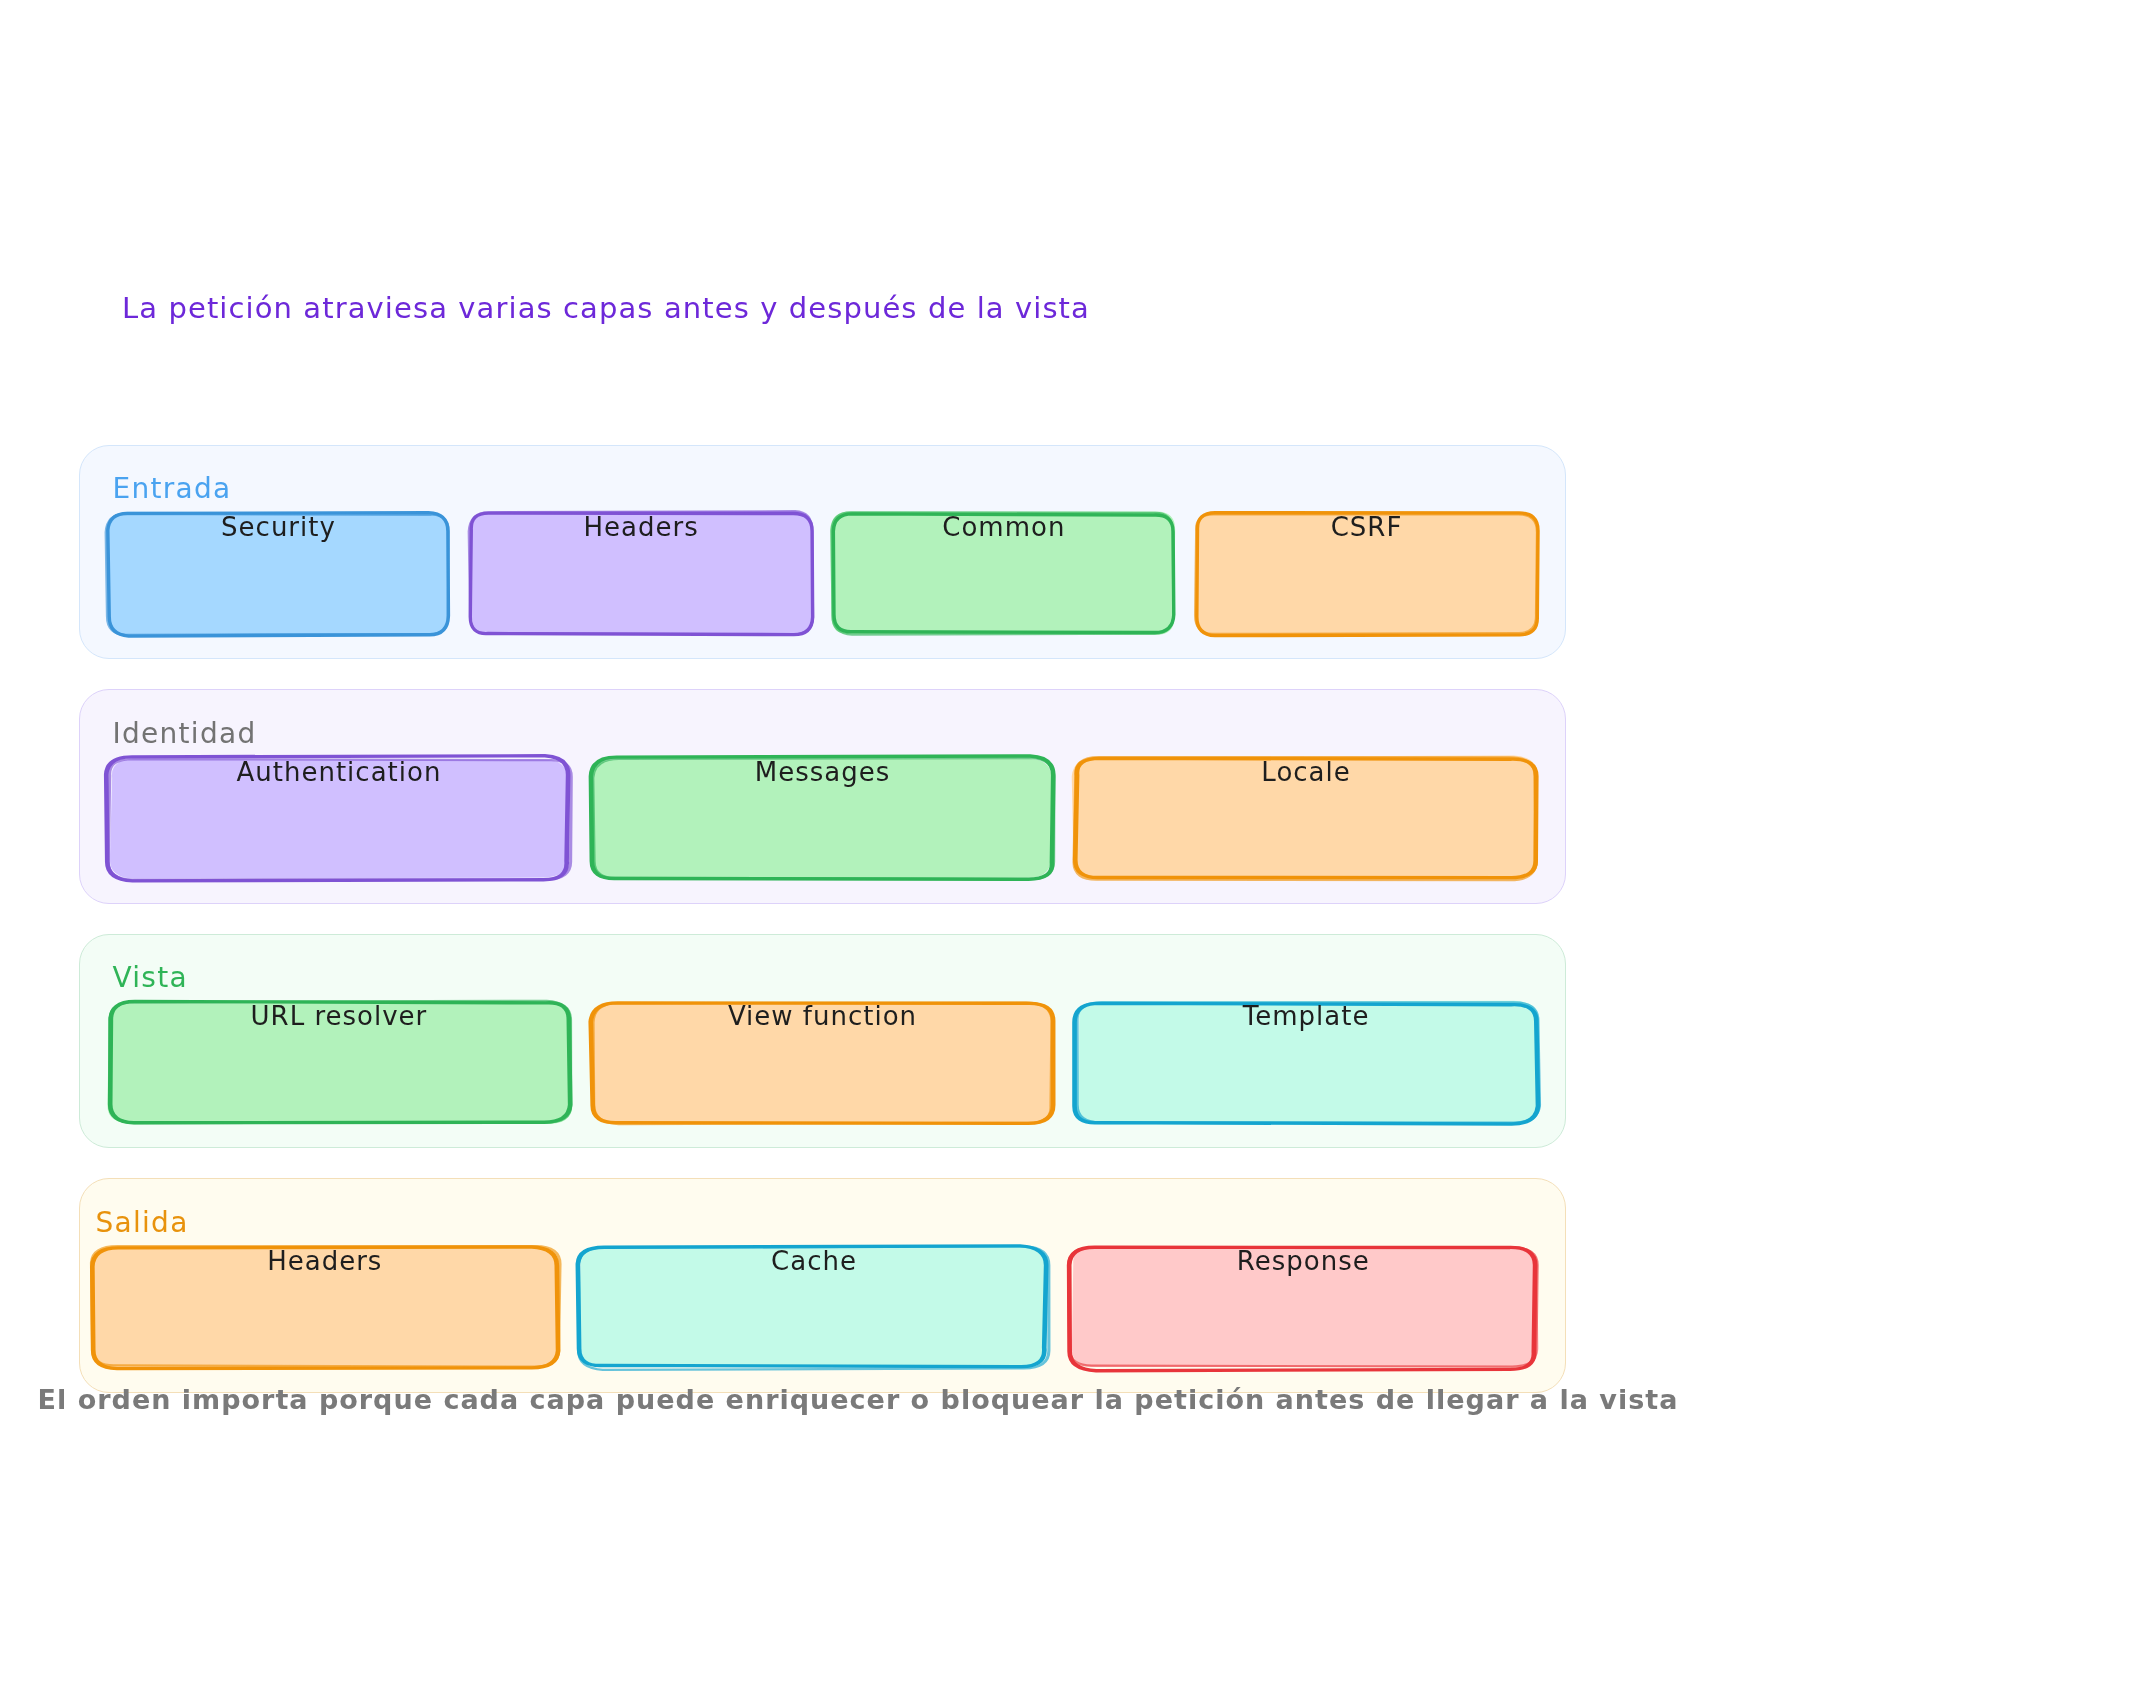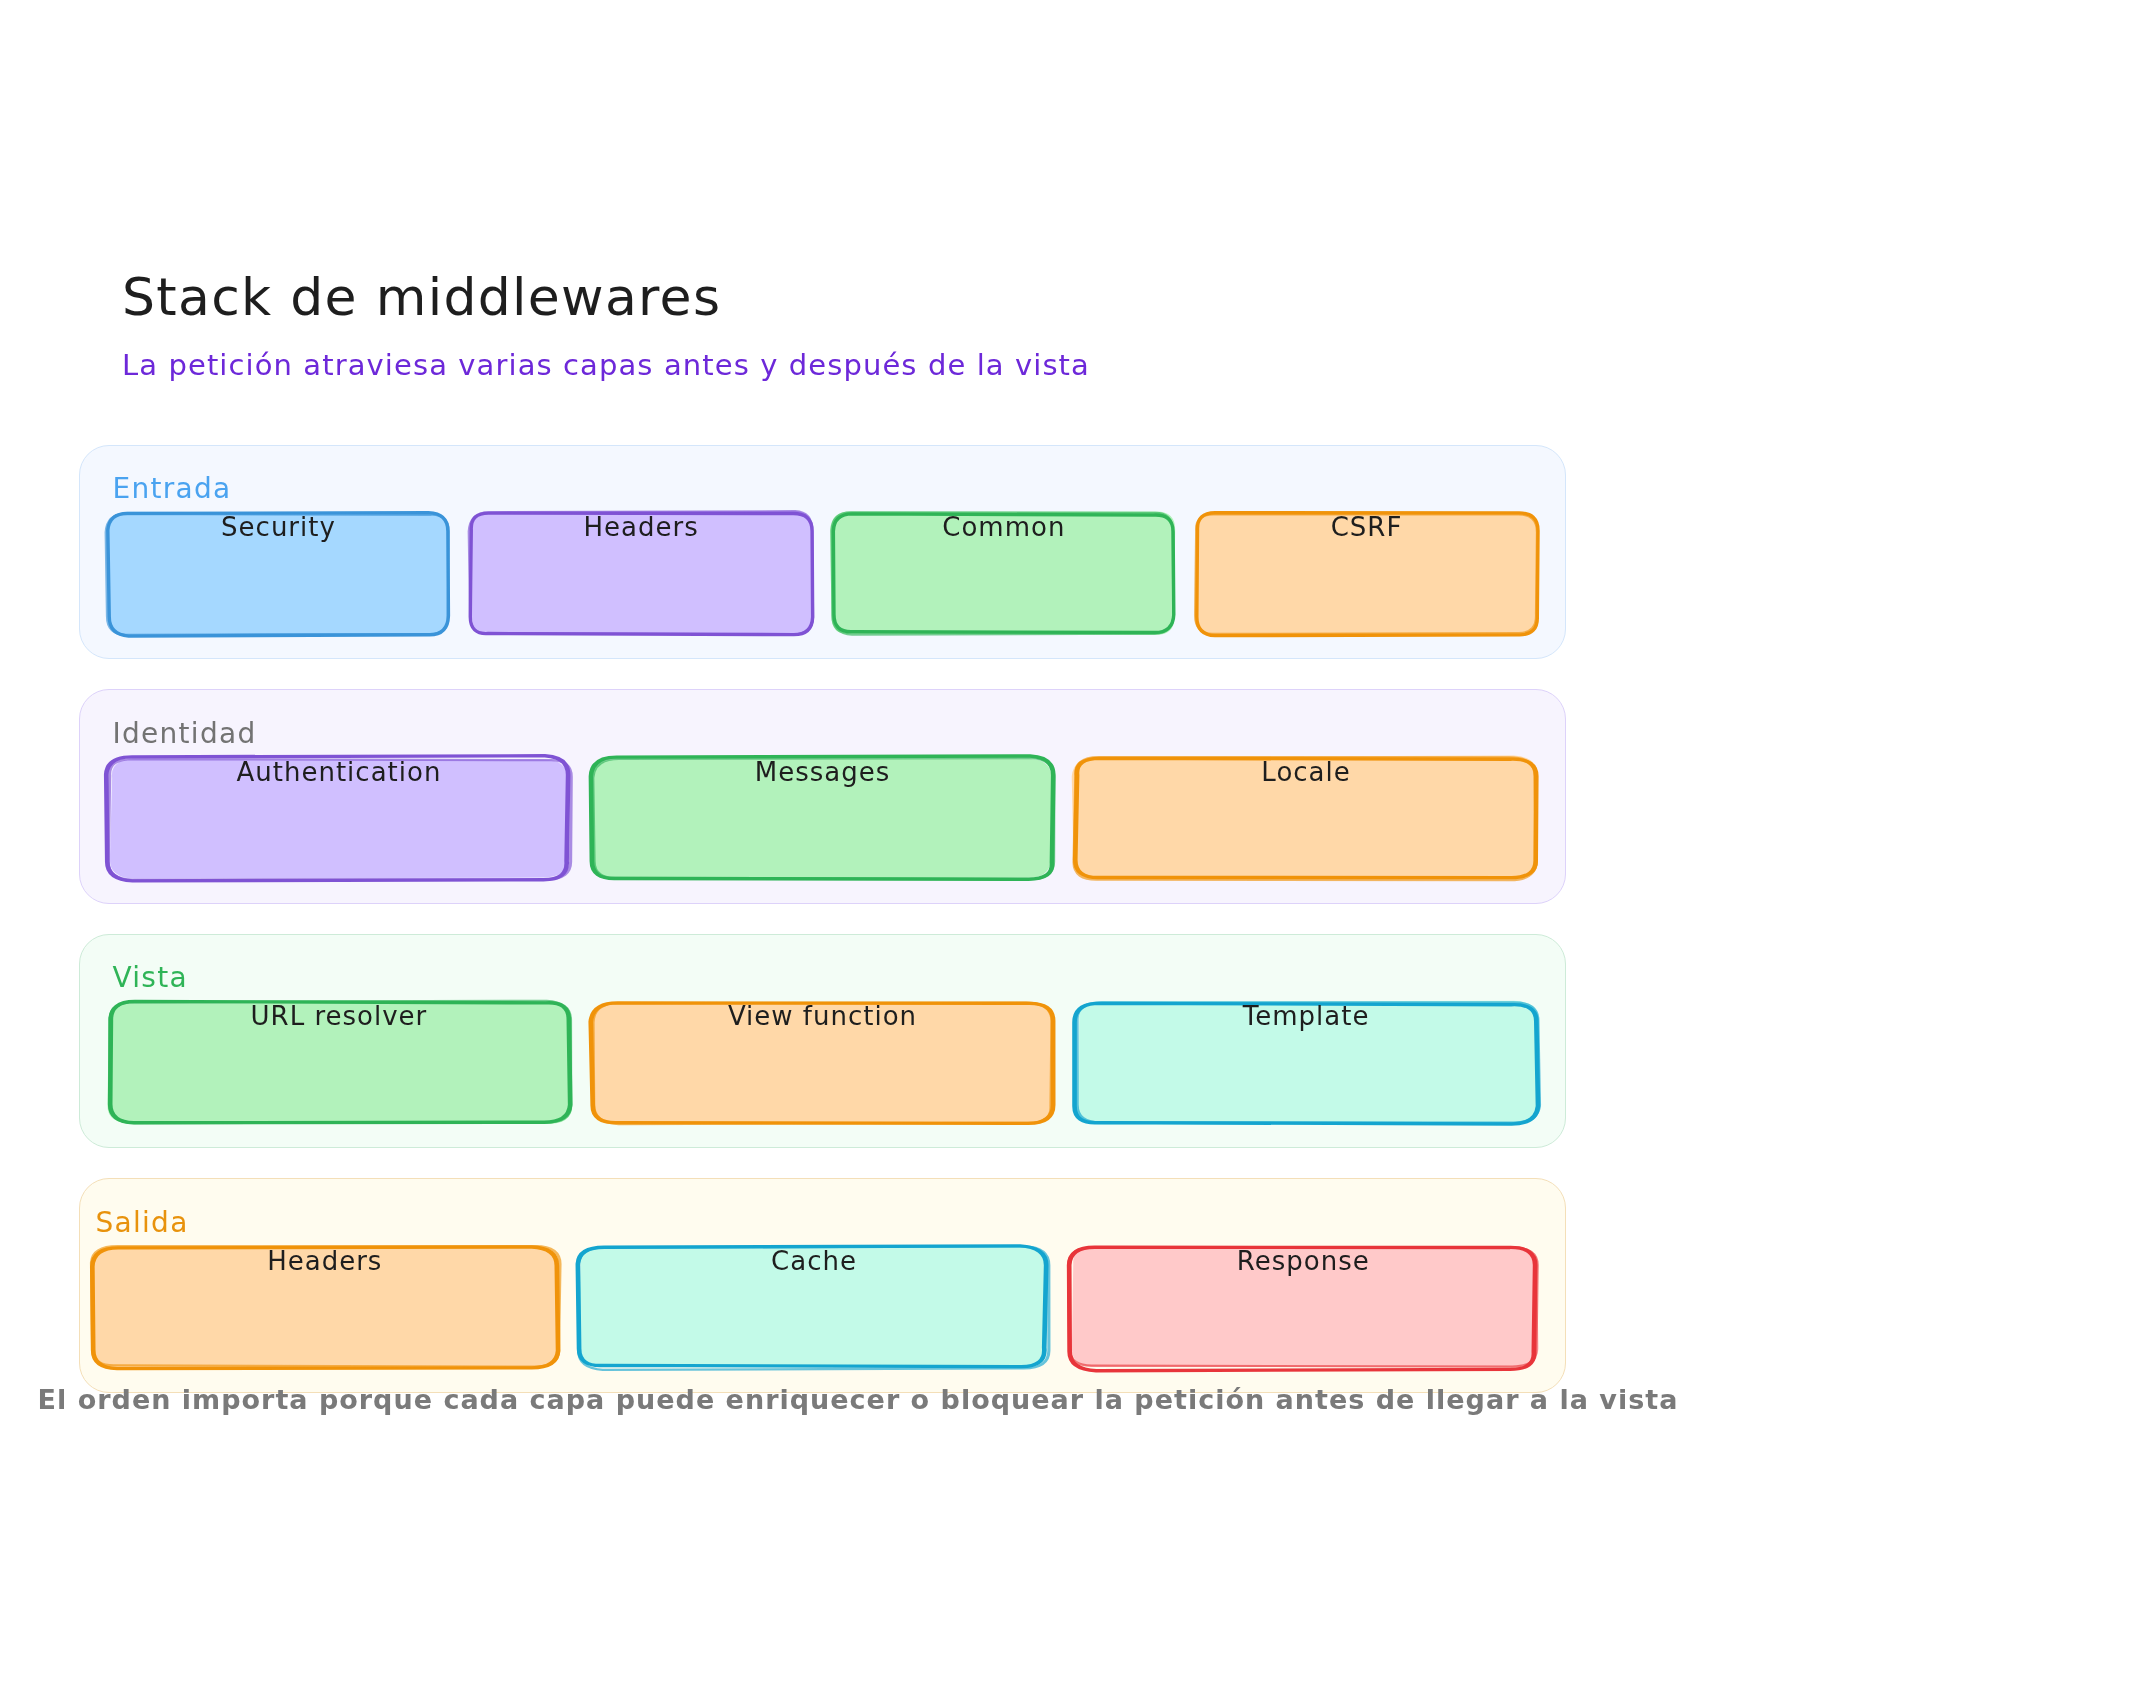--- a/index.html
+++ b/index.html
@@ -65,21 +65,20 @@
     white-space:nowrap;
     font-weight:bold;
   }
 </style>
 </head>
 <body>
 
 <div class="canvas">
 
   <div class="header">
-    <div class="title">Stack de middlewares</div>
     <div class="subtitle">La petición atraviesa varias capas antes y después de la vista</div>
   </div>
 
   <div class="groups" id="groups">
       <div class="group g-entrada" style="background: rgb(244, 248, 255); border-color: rgb(212, 230, 251);">
         <div class="group-label" style="color: rgb(74, 163, 240);">Entrada</div>
         <div class="row">
           <div class="node">
             <svg viewBox="0 0 300 110" preserveAspectRatio="none">
               <path d="M 17.86667331890567 -0.2061965211032657 L 281.0331308330642 0.9290081924009428 Q 298.3124599869516 -0.2061965211032657 298.3124599869516 15.793803478896734 L 299.7129600349922 92.08634841252479 Q 298.3124599869516 109.51110479922772 282.3124599869516 109.51110479922772 L 16.749270168625117 110.32739468779823 Q 1.8666733189056686 109.51110479922772 1.8666733189056686 93.51110479922772 L 1.7241951477371913 15.962959560576564 Q 1.8666733189056686 -0.2061965211032657 17.86667331890567 -0.2061965211032657 Z" fill="#a5d8ff" stroke="none"></path>

